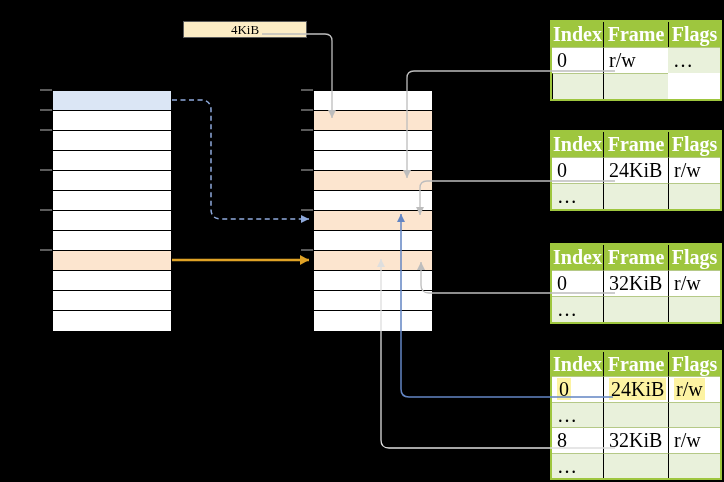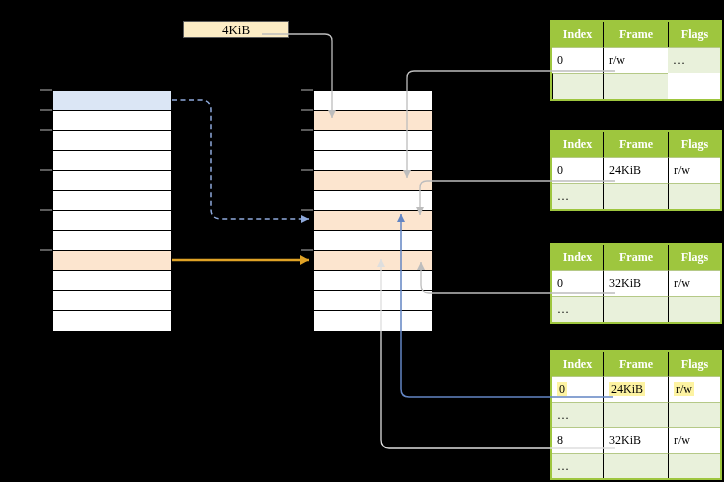--- a/index.html
+++ b/index.html
@@ -12,30 +12,30 @@
     position:absolute;width:120px;background:#fff;
     border:1px solid #000;box-sizing:border-box;
   }
   .mrow{height:20px;border-bottom:1px solid #000;box-sizing:border-box;}
   .mrow:last-child{border-bottom:none;}
   .row-blue{background:#dbe6f5;}
   .row-orange{background:#fce5cf;}
   .tick{position:absolute;width:12px;height:2px;background:#5a5a5a;}
   
   .sizebox{
-    position:absolute;left:183px;top:21px;width:106px;height:17px;
+    position:absolute;left:183px;top:21px;width:124px;height:17px;
     background:#fcecc5;border:1px solid #5a5a5a;box-sizing:border-box;
     color:#000;font-size:13px;text-align:center;line-height:15px;
   }
   
   .ptable{
     position:absolute;left:550px;width:172px;box-sizing:border-box;
     border:2px solid #9ec63e;background:#fff;display:grid;
     grid-template-columns:51px 65px 1fr;
-    font-size:12px;color:#000;
+    font-size:20px;color:#000;
   }
   .pt3{grid-template-rows:25px 26px 26px;}
   .pt5{grid-template-rows:24px 25.5px 25.5px 25.5px 25.5px;}
   .ptable .h{
     background:#9ec63e;color:#fff;font-weight:bold;text-align:center;
     line-height:24px;
   }
   .ptable .c{padding:1px 0 0 5px;border-top:1px solid #b5c987;line-height:22px;}
   .ptable .v{border-left:1px solid #000;}
   .lg{background:#e9f1db;}

